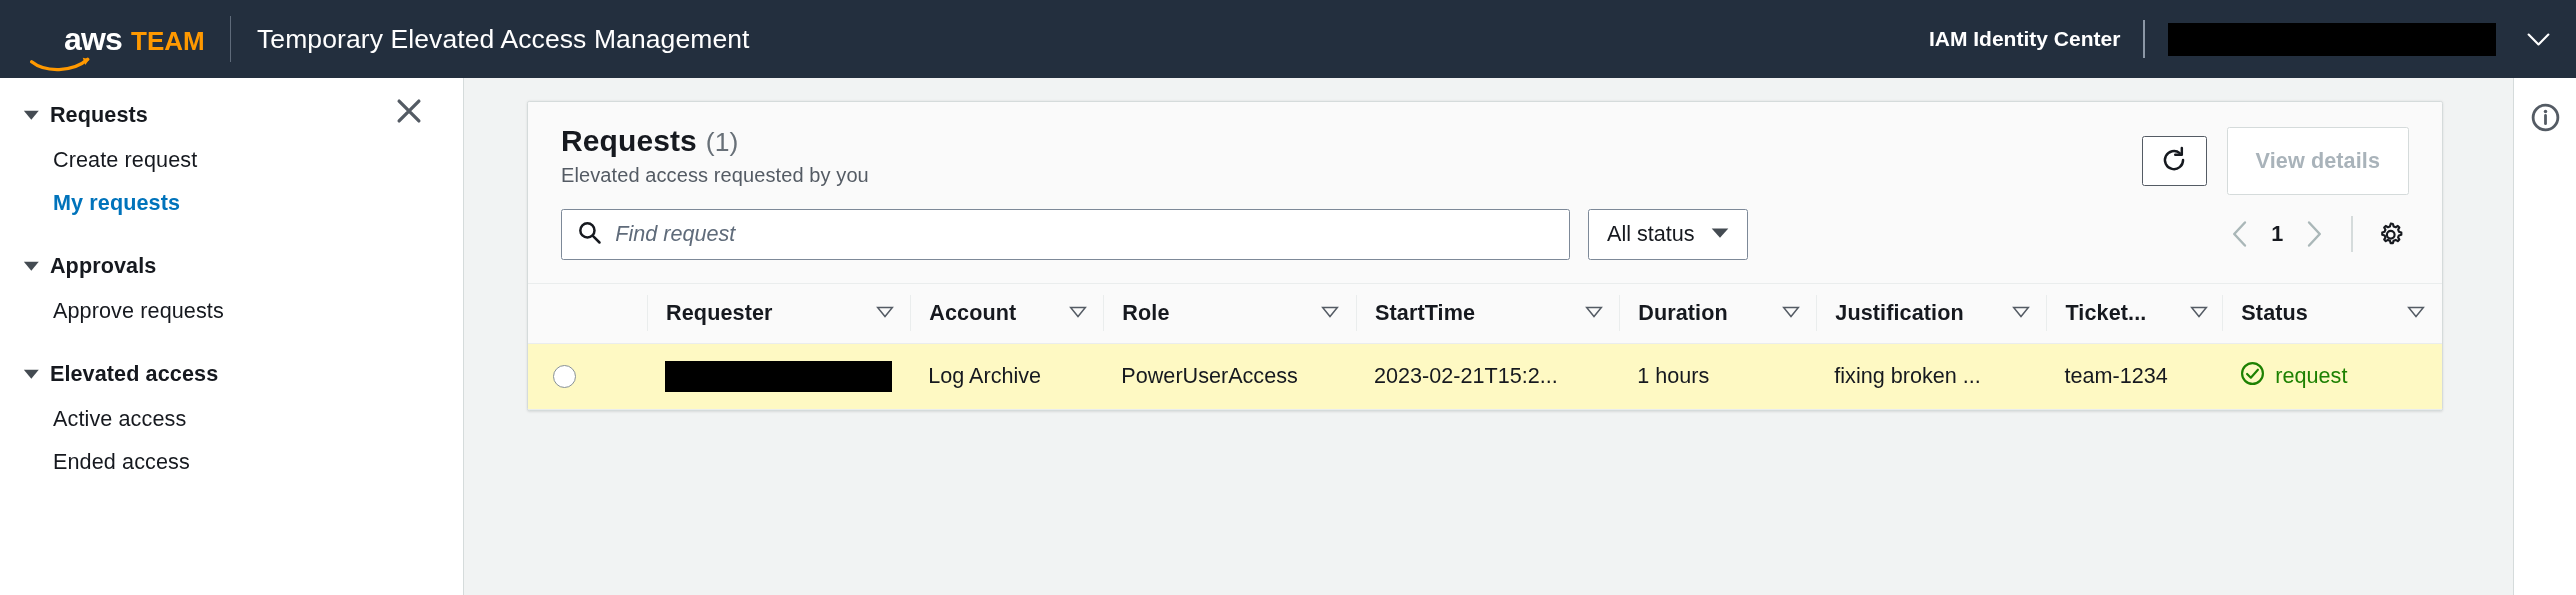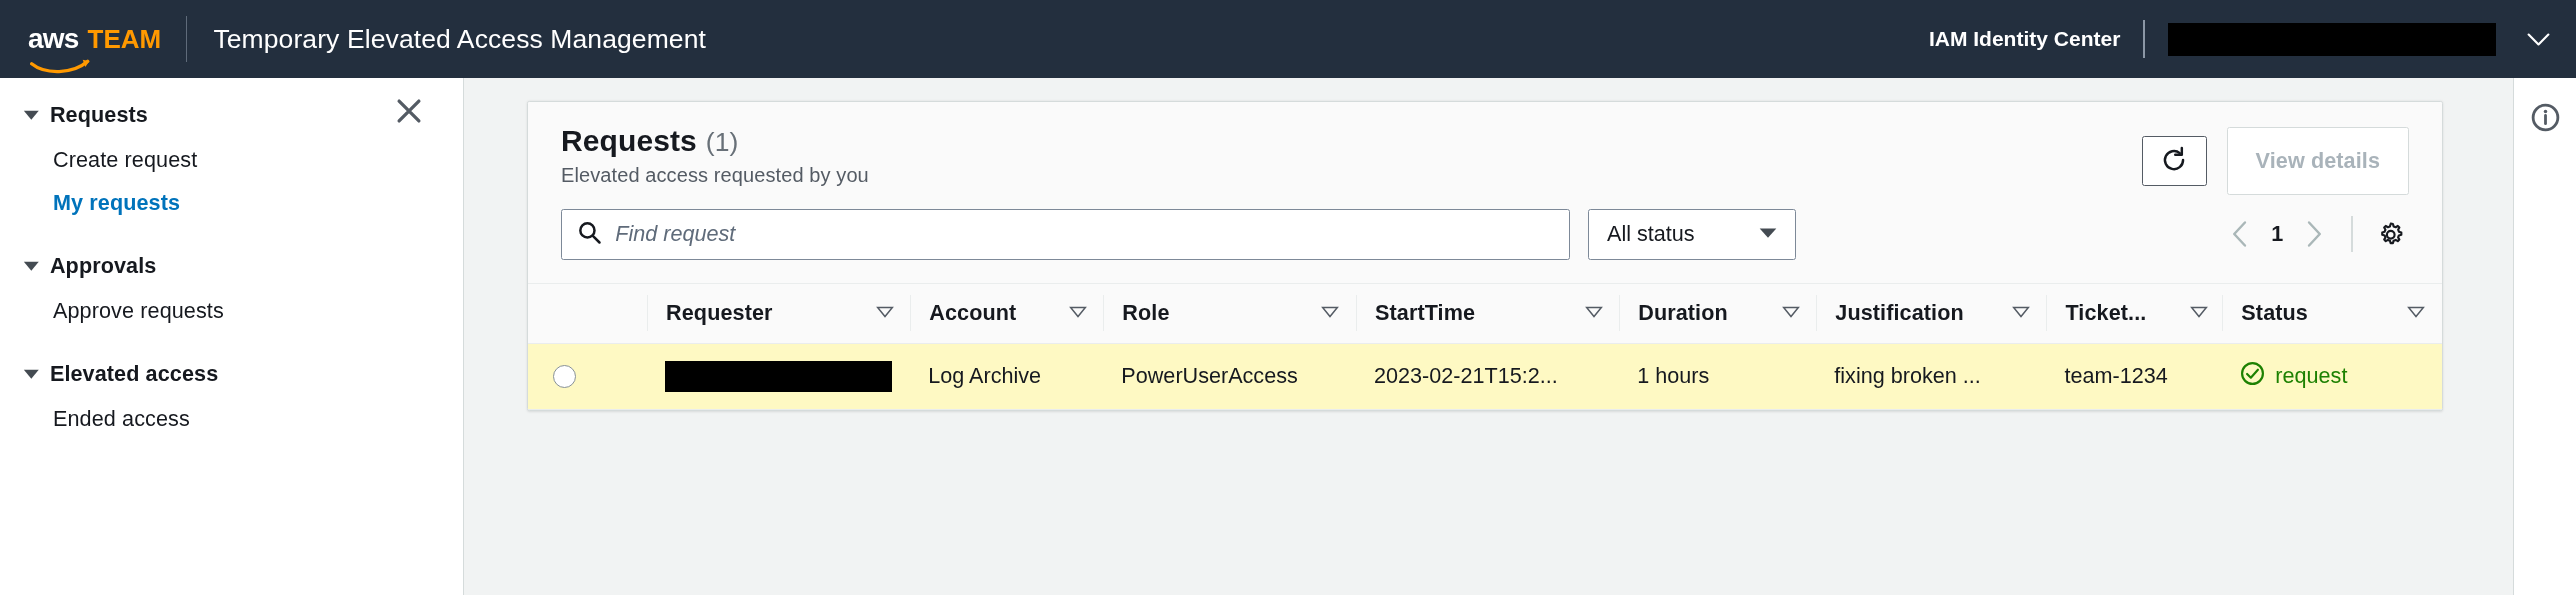--- a/index.html
+++ b/index.html
@@ -16,22 +16,22 @@
     width: 2576px; height: 78px;
     background: #232f3e;
     display: flex; align-items: center;
   }
   .brand-block {
     display: flex; align-items: baseline;
     padding-left: 28px; padding-right: 21.6px;
     position: relative;
   }
   .brand-aws {
-    color: #ffffff; font-size: 28px; font-weight: 700;
-    letter-spacing: -0.8px; line-height: 1;
+    color: #ffffff; font-size: 32px; font-weight: 700;
+    letter-spacing: -0.8px; line-height: 1; margin-left: 36px;
   }
   .brand-team {
     color: #ff9900; font-size: 26px; font-weight: 600;
     letter-spacing: 0px; margin-left: 9px; line-height: 1;
   }
   .brand-swoosh {
     position: absolute; left: 30px; top: 33px;
     width: 61px; height: 16.6px; overflow: hidden;
   }
   .brand-swoosh svg { display: block; }
@@ -182,21 +182,21 @@
   .search-input {
     border: none; outline: none; background: transparent;
     flex: 1; margin-left: 13.3px;
     font-family: "Liberation Sans", sans-serif;
     font-size: 21.6px; color: #16191f;
   }
   .search-input::placeholder { color: #5f6b7a; font-style: italic; }
 
   .status-select {
     margin-left: 18px;
-    width: 208px; height: 51px;
+    width: 160px; height: 51px;
     border: 1.7px solid #7d8998; border-radius: 2.5px;
     background: #ffffff;
     display: flex; align-items: center; justify-content: space-between;
     padding: 0 16.6px 0 18px;
     cursor: pointer;
   }
   .status-select-label { font-size: 21.6px; color: #16191f; }
 
   .pager {
     position: absolute; right: 0; top: 0;
@@ -347,20 +347,21 @@
     <div class="group-gap"></div>
 
     <div class="nav-group-head">
       <span class="nav-caret">
         <svg width="16.6" height="11.6" viewBox="0 0 20 14">
             <path d="M1 2 L19 2 L10 13 Z" fill="#444b52"></path>
           </svg>
       </span>
       <span class="nav-group-title">Elevated access</span>
     </div>
+    <div class="nav-item">Active access</div>
     <div class="nav-item">Ended access</div>
   </div>
 
   <div class="content-col">
     <div class="card">
 
       <div class="card-head">
         <div class="card-title-row">
           <span class="card-title">Requests</span>
           <span class="card-count">(1)</span>

